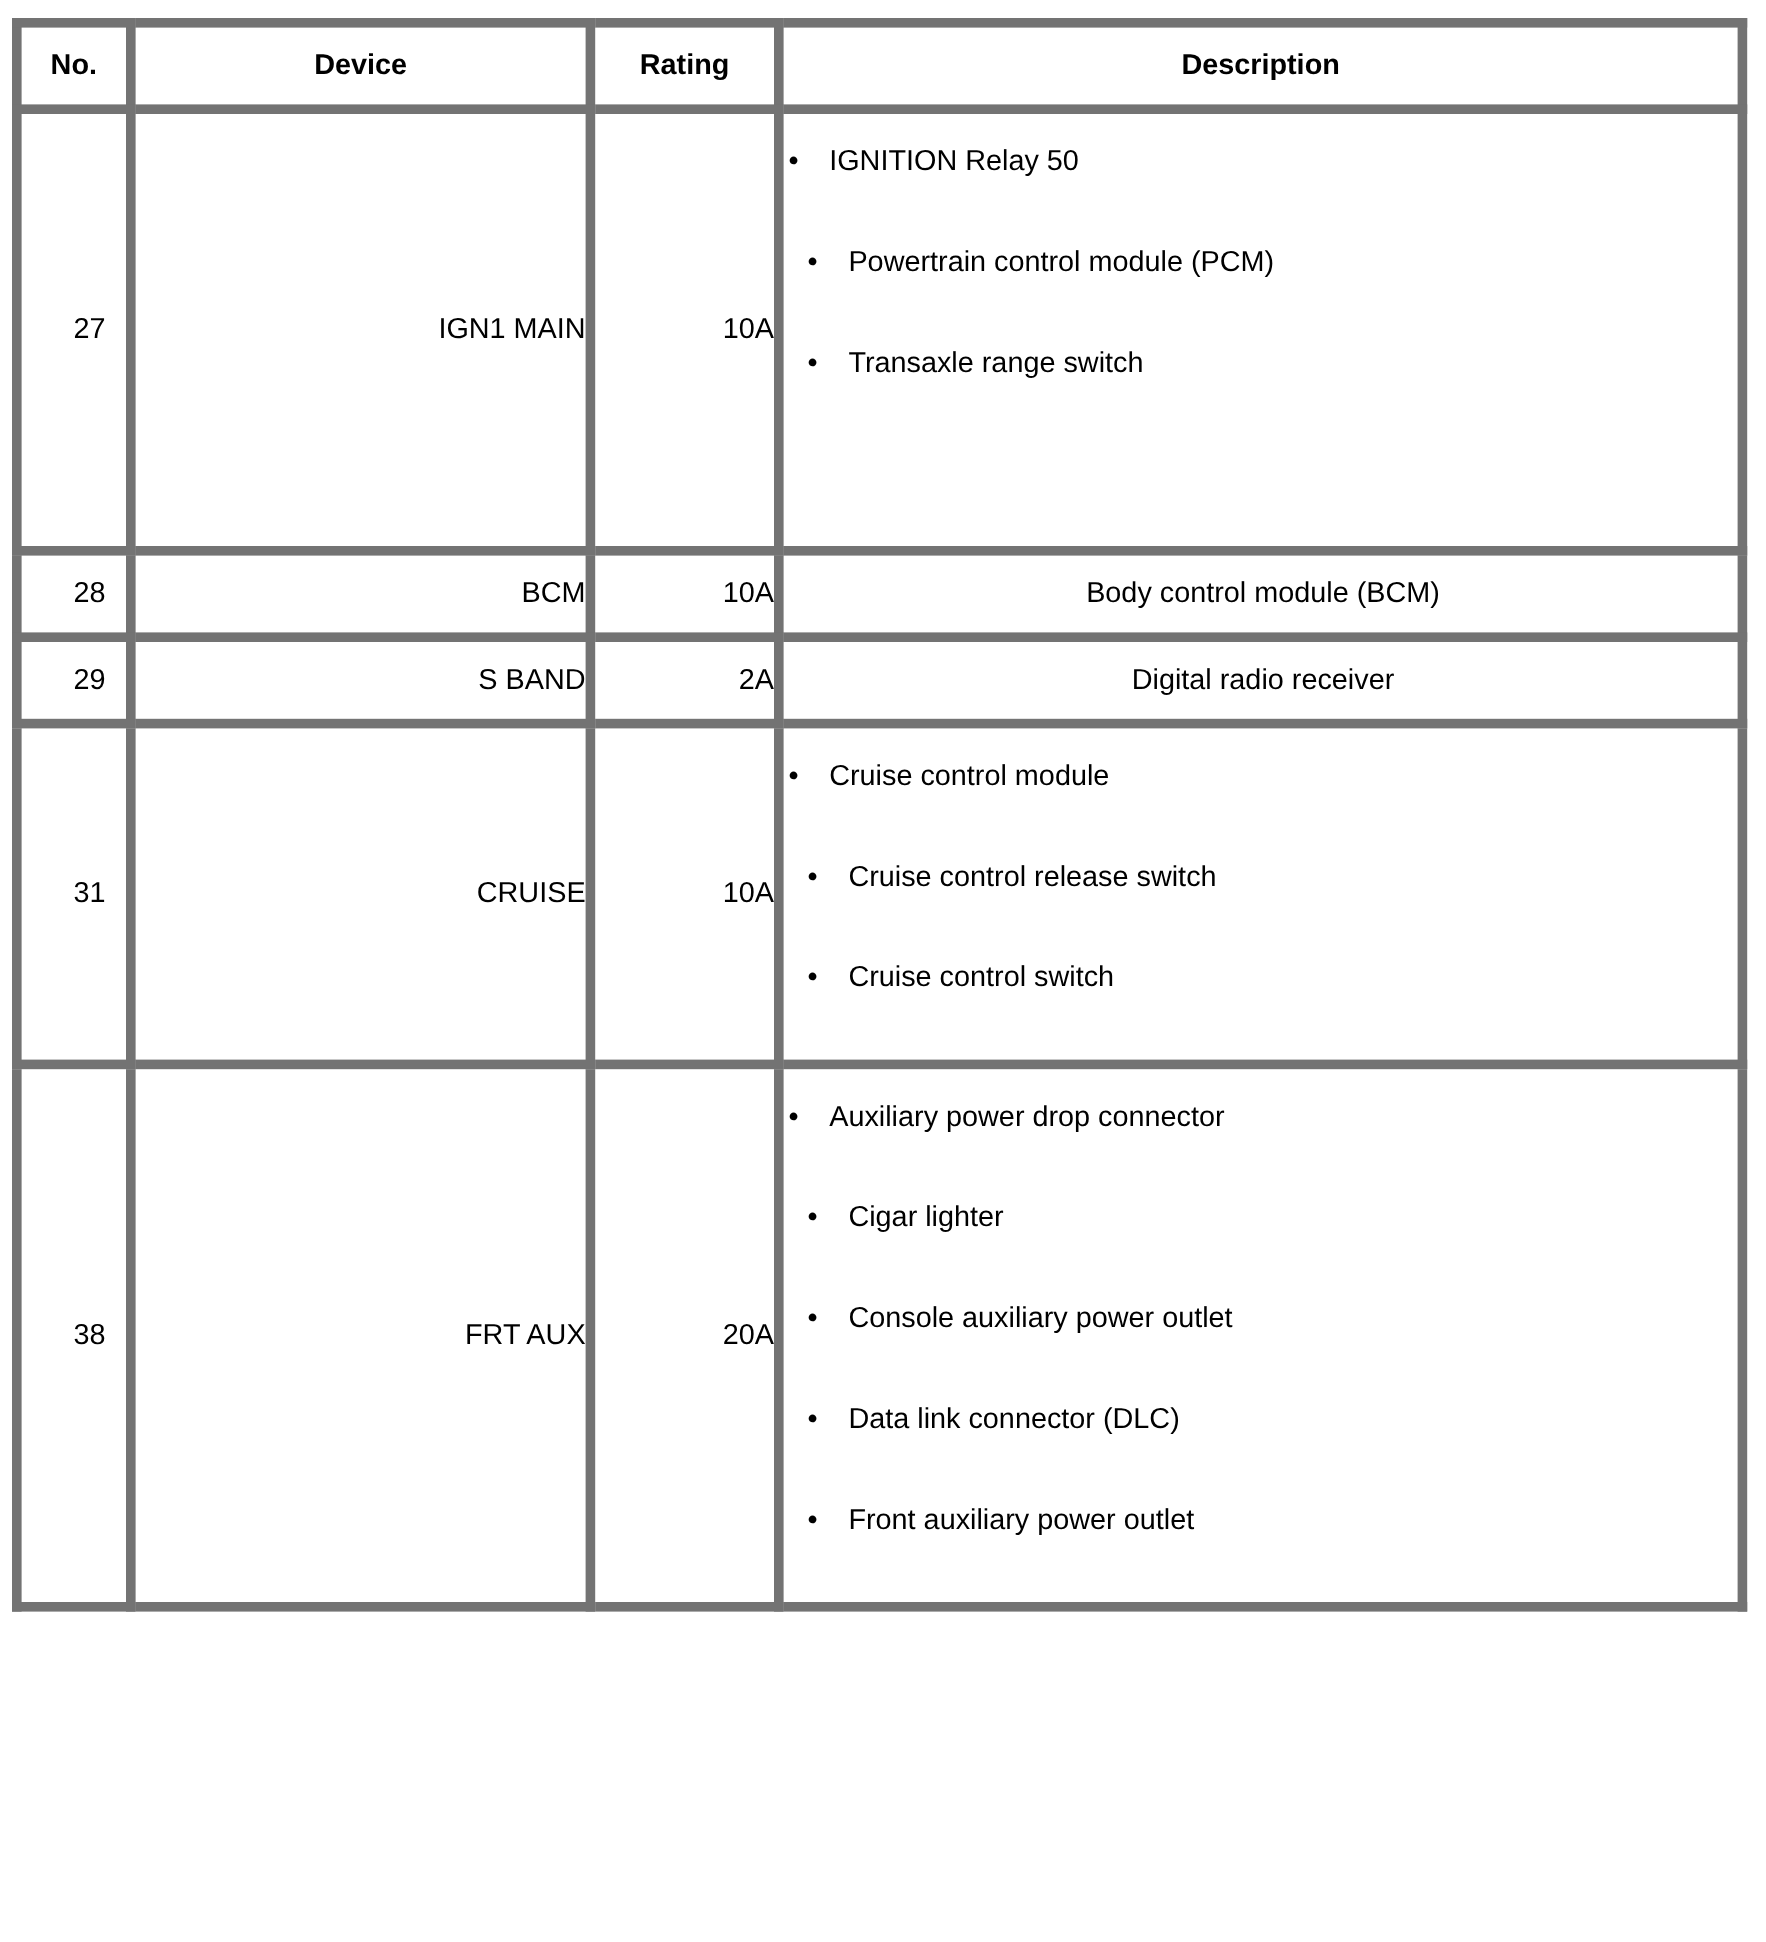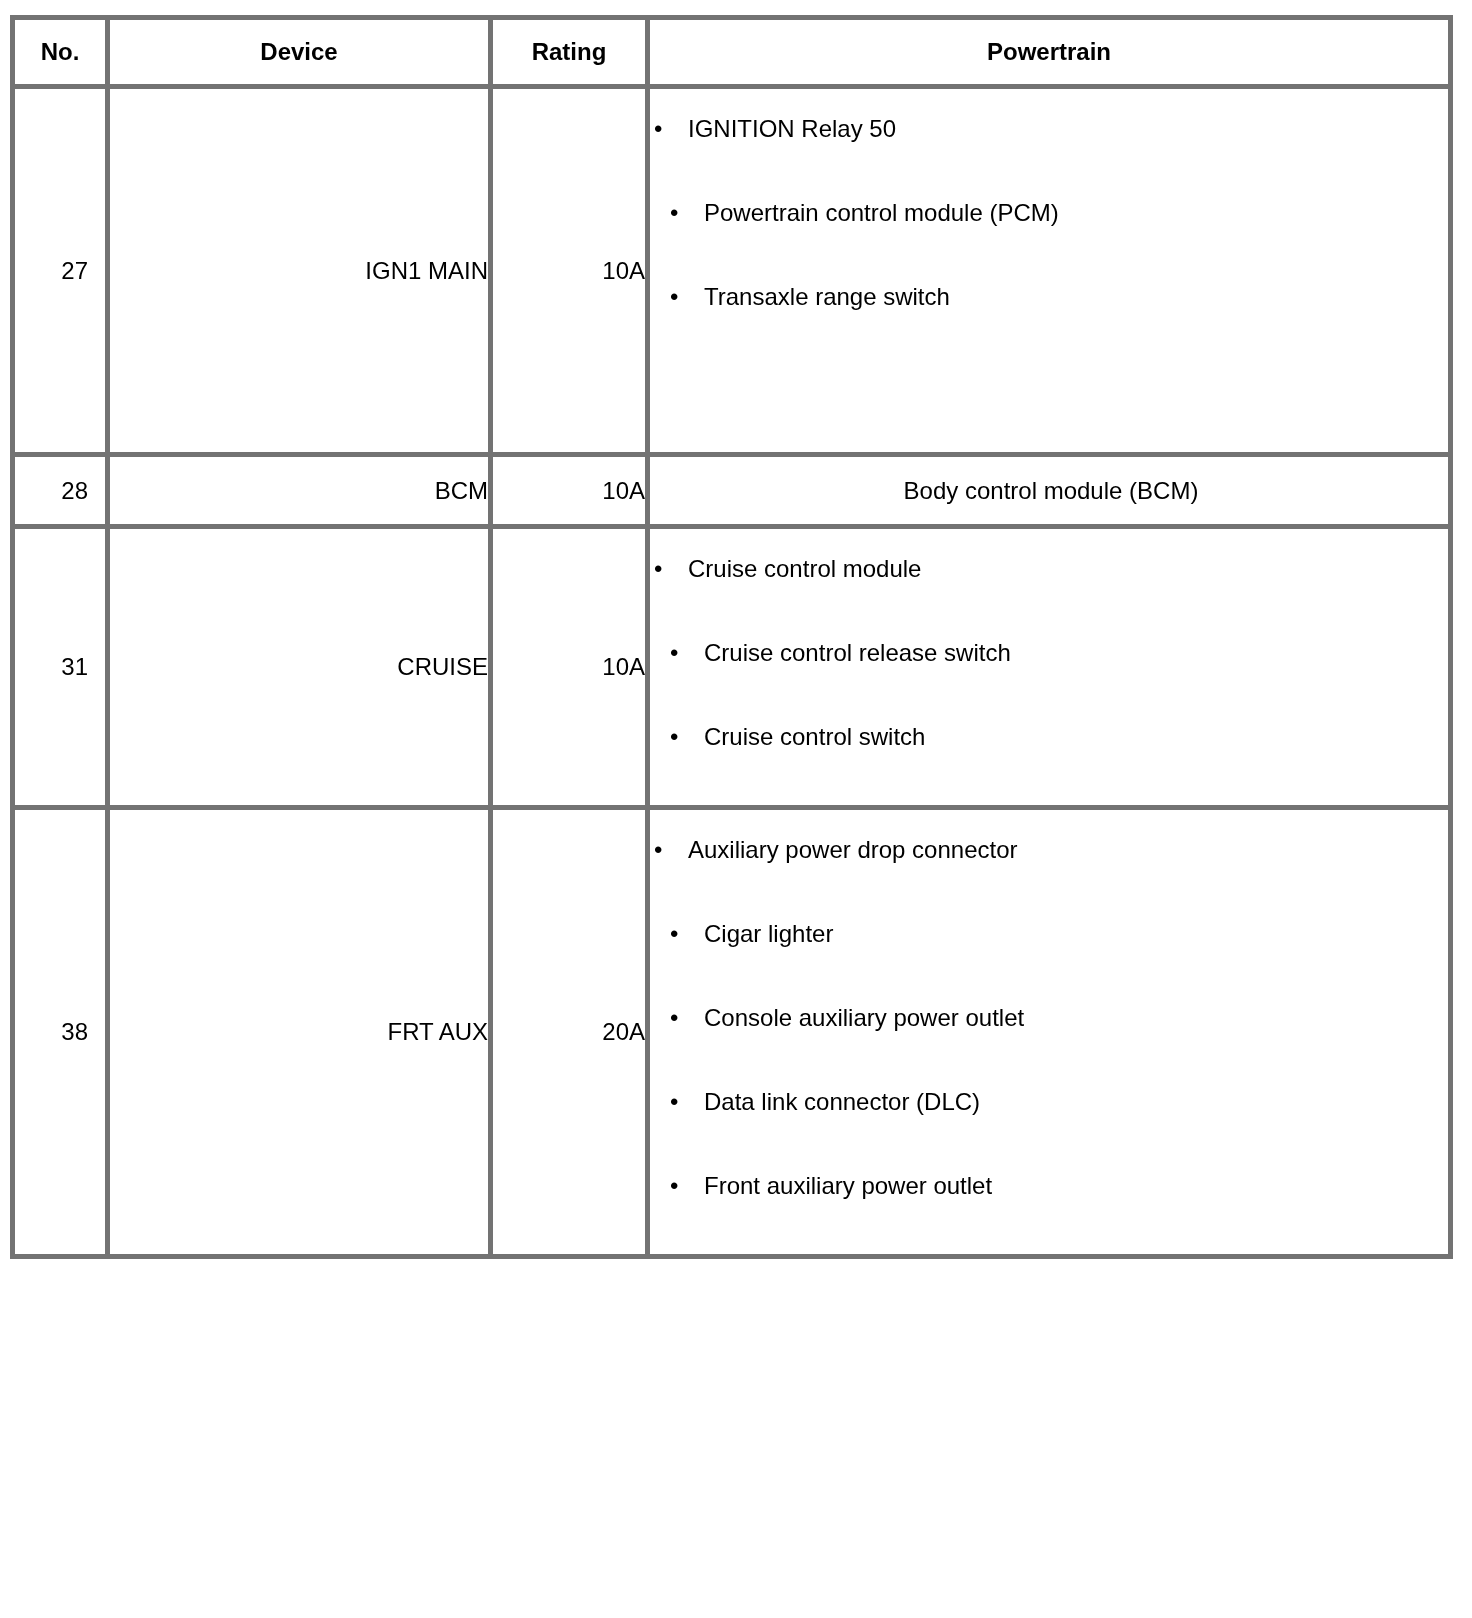--- a/index.html
+++ b/index.html
@@ -18,21 +18,21 @@
   }
   table.fuse-table {
     position: absolute;
     left: 10px;
     top: 15px;
     width: 1438px;
     border-collapse: collapse;
     table-layout: fixed;
   }
   .fuse-table th, .fuse-table td {
-    border: 5px solid #737373;
+    border: 8px solid #737373;
     overflow: hidden;
   }
   .fuse-table th {
     font-size: 24px;
     font-weight: bold;
     text-align: center;
     vertical-align: middle;
     height: 64px;
     padding: 0;
   }
@@ -95,21 +95,21 @@
       <col style="width:95px">
       <col style="width:383px">
       <col style="width:157px">
       <col style="width:803px">
     </colgroup>
     <thead>
       <tr>
         <th>No.</th>
         <th>Device</th>
         <th>Rating</th>
-        <th>Powertrain</th>
+        <th>Description</th>
       </tr>
     </thead>
     <tbody id="table-body">
         <tr>
           <td class="cell-no">27</td>
           <td class="cell-device">IGN1 MAIN</td>
           <td class="cell-rating">10A</td>
           <td class="cell-desc bullets">
             <div class="bullet-line first">
               <span class="dot">•</span>
@@ -123,20 +123,26 @@
               <span class="dot">•</span>
               <span class="bullet-text">Transaxle range switch</span>
             </div>
           </td>
         </tr>
         <tr>
           <td class="cell-no">28</td>
           <td class="cell-device">BCM</td>
           <td class="cell-rating">10A</td>
           <td class="cell-desc plain"><span>Body control module (BCM)</span></td>
+        </tr>
+        <tr>
+          <td class="cell-no">29</td>
+          <td class="cell-device">S BAND</td>
+          <td class="cell-rating">2A</td>
+          <td class="cell-desc plain"><span>Digital radio receiver</span></td>
         </tr>
         <tr>
           <td class="cell-no">31</td>
           <td class="cell-device">CRUISE</td>
           <td class="cell-rating">10A</td>
           <td class="cell-desc bullets">
             <div class="bullet-line first">
               <span class="dot">•</span>
               <span class="bullet-text">Cruise control module</span>
             </div>

